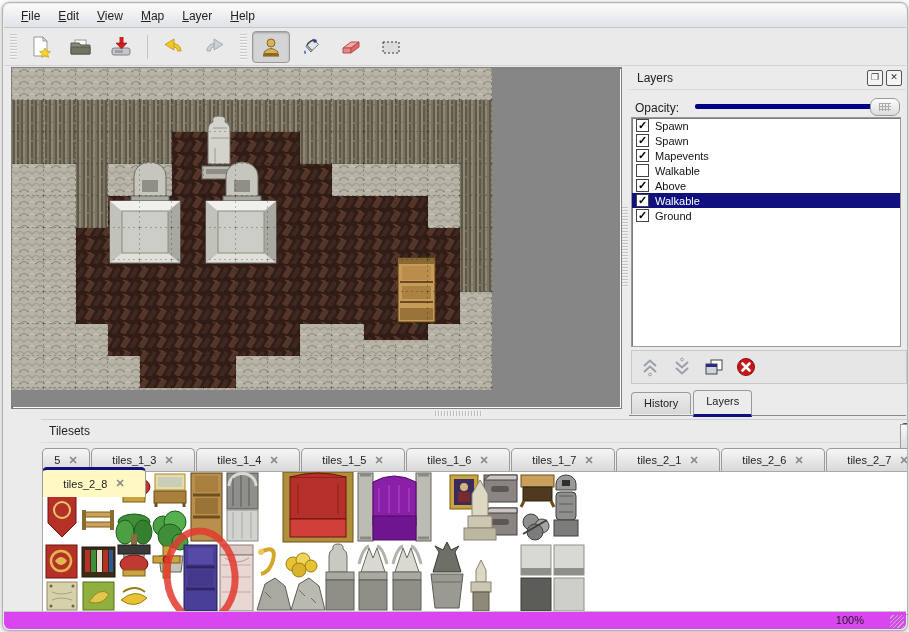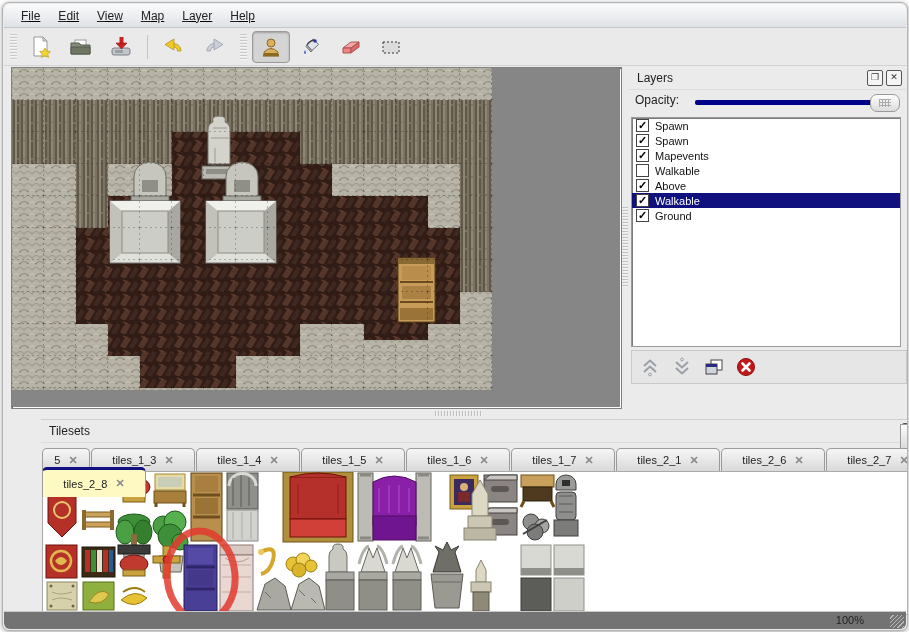--- a/index.html
+++ b/index.html
@@ -2,21 +2,21 @@
 <html><head>
 <meta charset="utf-8">
 <style>
   html,body{margin:0;padding:0;background:#fff;font-family:"Liberation Sans",sans-serif;}
   #stage{position:relative;width:909px;height:632px;background:#fff;overflow:hidden;}
   #window{position:absolute;left:2px;top:2px;width:904px;height:627px;background:#ebebeb;
     border:1px solid #b3b3b3;border-radius:7px;box-shadow:0 1px 5px rgba(0,0,0,.35);overflow:hidden;}
   
   #menubar{position:absolute;left:1px;top:1px;right:1px;height:23px;
     background:linear-gradient(#fafbfc,#dfe2e6);border-bottom:1px solid #c6c6c6;
-    display:flex;align-items:center;padding-left:8px;border-radius:6px 6px 0 0;text-decoration:underline;}
+    display:flex;align-items:center;padding-left:8px;border-radius:6px 6px 0 0;}
   .menu-item{font-size:12px;color:#222;padding:3px 9px;cursor:default;}
   .menu-item u{text-decoration:underline;}
   
   #toolbar{position:absolute;left:1px;top:25px;right:1px;height:37px;background:#eaeaea;
     border-bottom:1px solid #d2d2d2;display:flex;align-items:center;}
   .grip-v{width:7px;height:26px;margin:0 4px 0 6px;
     background:repeating-linear-gradient(180deg,#c9c9c9 0 1px,#f4f4f4 1px 2px,transparent 2px 3px);}
   .tb-btn{width:36px;height:30px;display:flex;align-items:center;justify-content:center;
     border:1px solid transparent;border-radius:4px;margin:0 1px;}
   .tb-btn.active{background:#d4d4d4;border-color:#9a9a9a;box-shadow:inset 0 1px 2px rgba(0,0,0,.25);}
@@ -31,21 +31,21 @@
   #splitter-h{position:absolute;left:8px;top:406px;width:609px;height:9px;}
   #splitter-h .handle{position:absolute;left:424px;top:2px;width:48px;height:5px;
     background:repeating-linear-gradient(90deg,#bdbdbd 0 1px,#f2f2f2 1px 2px,transparent 2px 3px);}
   
   #layers-panel{position:absolute;left:626px;top:64px;width:277px;height:350px;}
   .panel-hdr{position:relative;height:22px;display:flex;align-items:center;font-size:12px;color:#222;
     padding-left:8px;border-bottom:1px solid #dcdcdc;}
   .hdr-btns{position:absolute;right:4px;top:3px;display:flex;gap:3px;}
   .win-btn{width:14px;height:14px;border:1px solid #555;border-radius:2px;background:#f4f4f4;
     font-size:9px;line-height:13px;text-align:center;color:#333;}
-  #opacity-row{position:absolute;left:2px;top:26px;right:4px;height:22px;display:flex;align-items:flex-start;font-size:12px;color:#222;gap:8px;}
+  #opacity-row{position:absolute;left:2px;top:26px;right:4px;height:22px;display:flex;align-items:flex-end;font-size:12px;color:#222;gap:8px;}
   #opacity-row .lbl{width:52px;padding-left:4px;}
   #opacity-slider{position:relative;flex:1;height:18px;margin-right:2px;}
   #opacity-slider .track{position:absolute;left:0;right:0;top:7px;height:5px;background:#00008b;border-radius:2px;}
   #opacity-slider .thumb{position:absolute;right:0;top:1px;width:28px;height:16px;border:1px solid #9a9a9a;border-radius:7px;
     background:linear-gradient(#fdfdfd,#dcdcdc);}
   #opacity-slider .thumb::after{content:"";position:absolute;left:8px;top:4px;width:12px;height:8px;
     background:repeating-linear-gradient(90deg,#aaa 0 1px,transparent 1px 3px),repeating-linear-gradient(180deg,#aaa 0 1px,transparent 1px 3px);}
   #layers-list{position:absolute;left:2px;top:50px;width:268px;height:228px;background:#fff;
     border:1px solid #9a9a9a;box-shadow:inset 1px 1px 0 #7d7d7d;overflow:hidden;}
   .layer-row{height:15px;display:flex;align-items:center;font-size:11px;color:#111;padding-left:2px;}
@@ -76,21 +76,21 @@
     border:1px solid #aaa;overflow:hidden;}
   
   #ts-scroll{position:absolute;right:6px;top:0;width:17px;height:140px;background:#e6e9ef;border:1px solid #b9b9b9;}
   .sc-btn{position:absolute;left:0;width:15px;height:15px;background:linear-gradient(#fcfcfc,#dadada);
     border:1px solid #aaa;font-size:8px;color:#333;display:flex;align-items:center;justify-content:center;}
   #ts-thumb{position:absolute;left:0;top:16px;width:15px;height:72px;background:linear-gradient(90deg,#fdfdfd,#e2e2e2);
     border:1px solid #9a9a9a;}
   #ts-thumb::after{content:"";position:absolute;left:3px;top:31px;width:9px;height:9px;
     background:repeating-linear-gradient(180deg,#9aa 0 1px,transparent 1px 3px);}
   
-  #statusbar{position:absolute;left:1px;right:1px;bottom:1px;height:17px;background:#737373;border-top:1px solid #c9c9c9;
+  #statusbar{position:absolute;left:1px;right:1px;bottom:1px;height:17px;background:#d946ef;border-top:1px solid #c9c9c9;
     font-size:11px;color:#222;border-radius:0 0 6px 6px;text-decoration:underline;}
   #zoom-label{position:absolute;right:42px;top:2px;}
   #resize-grip{position:absolute;right:2px;bottom:1px;width:14px;height:13px;
     background:repeating-linear-gradient(135deg,transparent 0 2px,#bbb 2px 3px);}
 </style>
 </head>
 <body>
 
 <div id="stage">
  <div id="window">
@@ -320,20 +320,21 @@
           <rect x="3" y="8" width="11" height="3" fill="#2a2a7e"></rect>
         </svg>
       </div>
       <div class="act-btn">
         <svg width="22" height="22">
           <circle cx="11" cy="11" r="8.5" fill="#c41818" stroke="#8e0e0e"></circle>
           <path d="M7.5 7.5 l7 7 M14.5 7.5 l-7 7" stroke="#fff" stroke-width="2.6" stroke-linecap="round"></path>
         </svg>
       </div>
     </div>
+    <div id="right-tabs"><span class="rtab">History</span><span class="rtab active">Layers</span></div>
   </div>
 
   <div id="tilesets-panel">
     <div class="panel-hdr">
       <span>Tilesets</span>
       <span class="hdr-btns">
         <span class="win-btn">❐</span>
         <span class="win-btn">✕</span>
       </span>
     </div>

